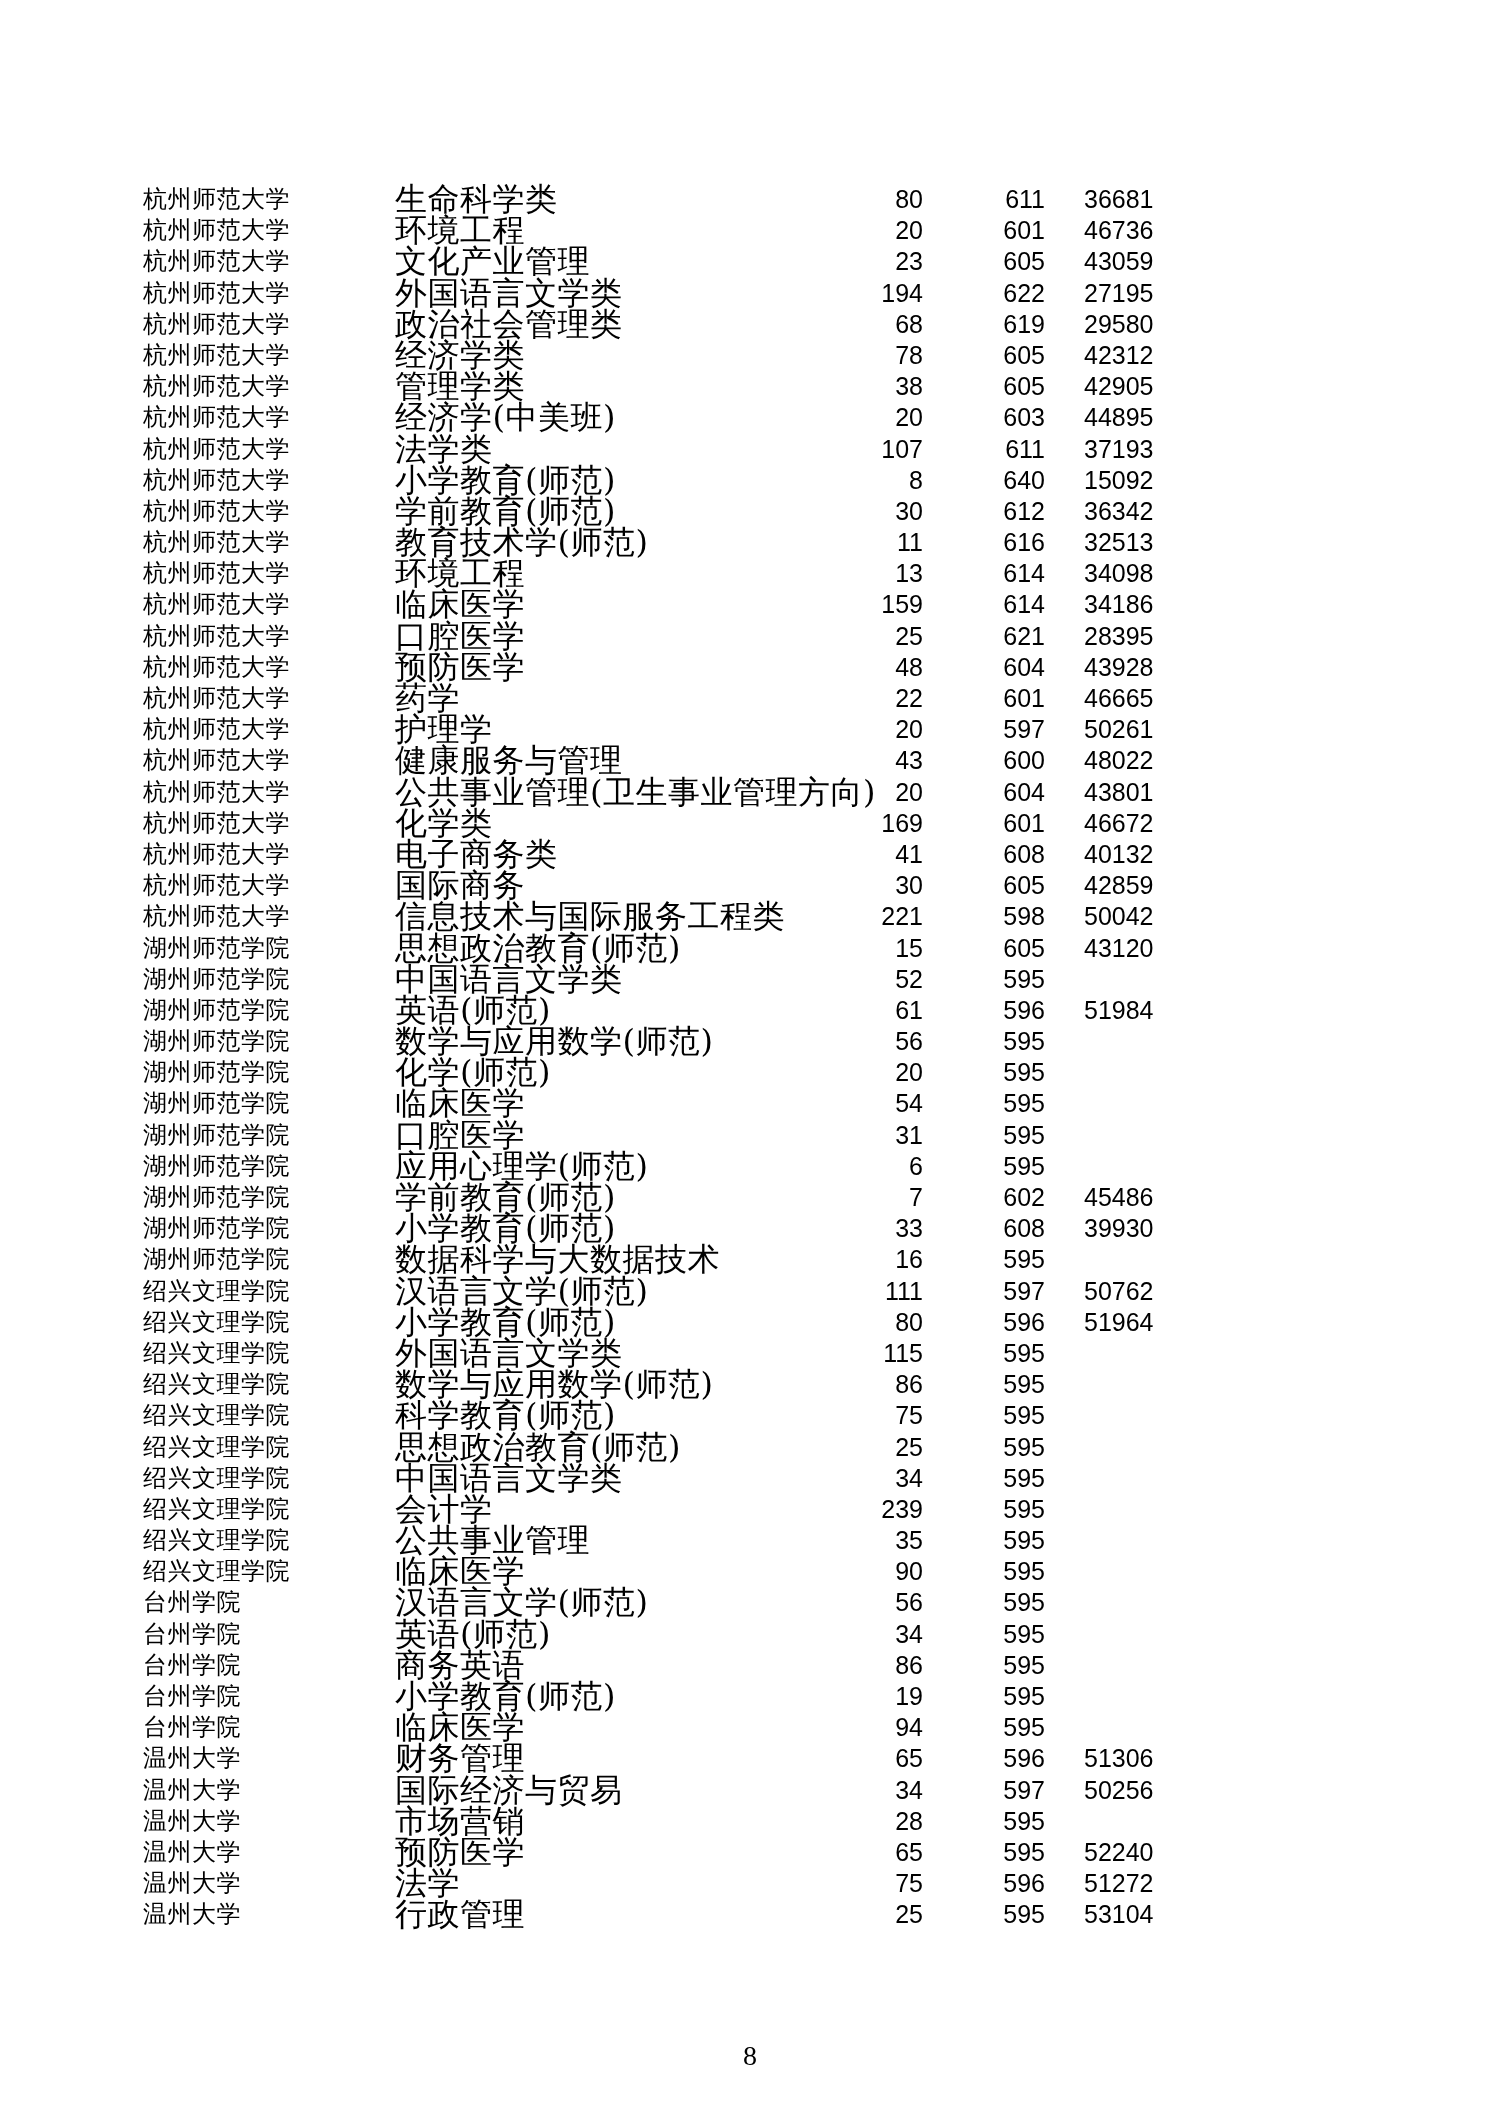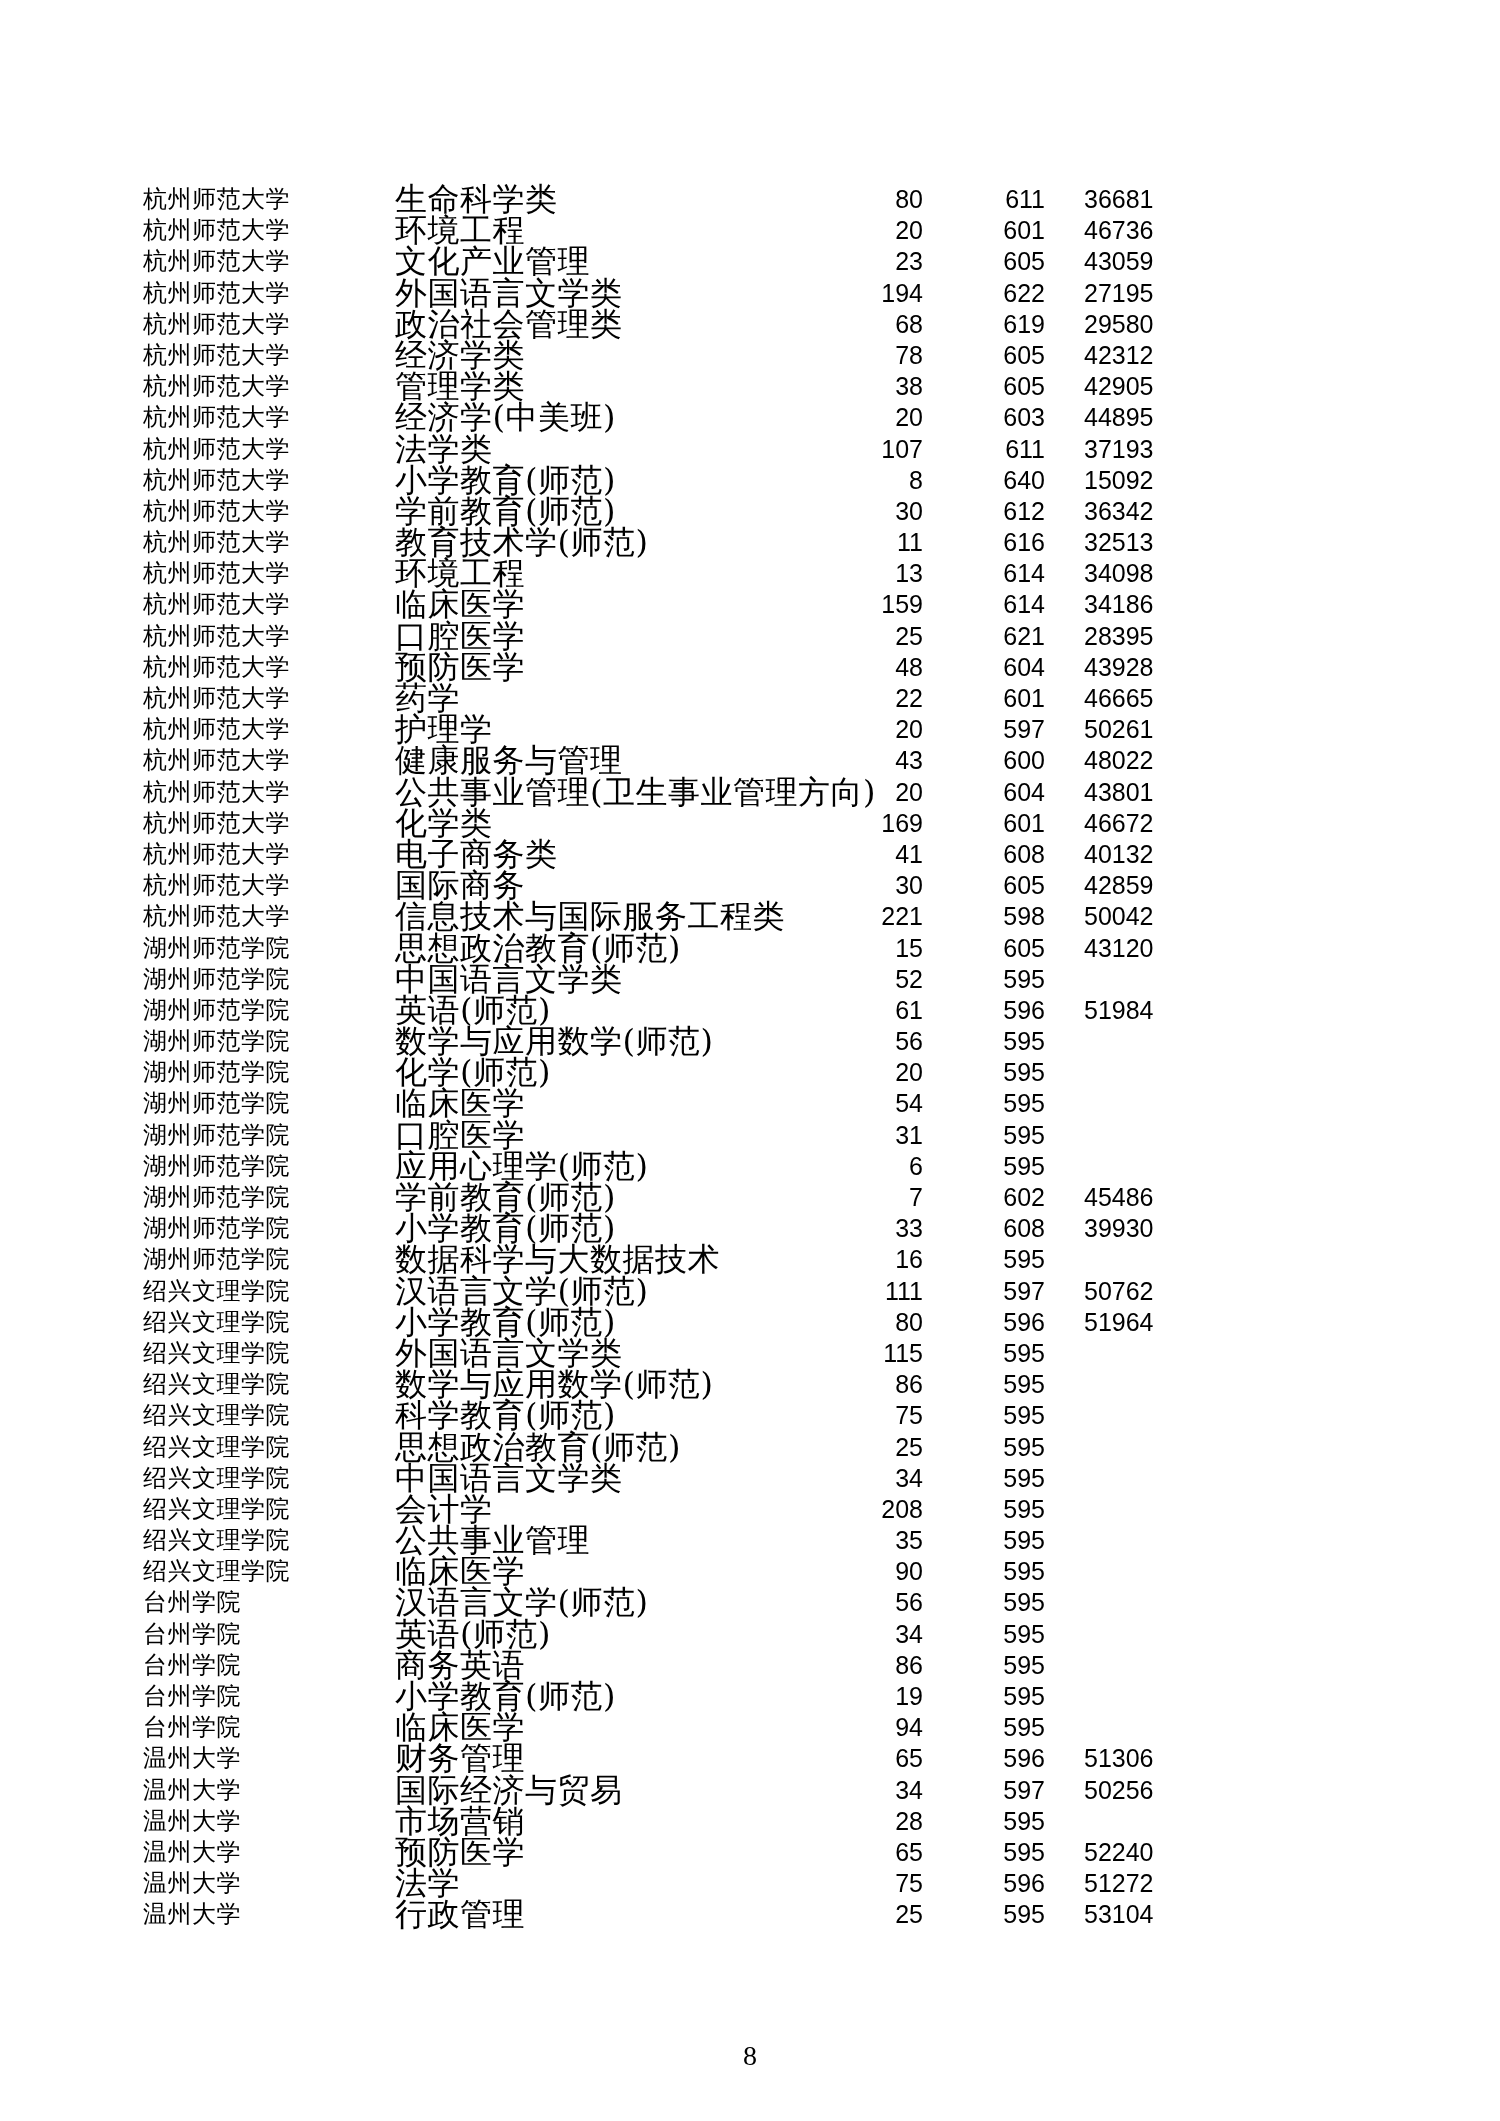--- a/index.html
+++ b/index.html
@@ -312,21 +312,21 @@
       <div class="row">
         <span class="cell c-school">绍兴文理学院</span>
         <span class="cell c-major">中国语言文学类</span>
         <span class="cell c-count">34</span>
         <span class="cell c-score">595</span>
         <span class="cell c-rank"></span>
       </div>
       <div class="row">
         <span class="cell c-school">绍兴文理学院</span>
         <span class="cell c-major">会计学</span>
-        <span class="cell c-count">208</span>
+        <span class="cell c-count">239</span>
         <span class="cell c-score">595</span>
         <span class="cell c-rank"></span>
       </div>
       <div class="row">
         <span class="cell c-school">绍兴文理学院</span>
         <span class="cell c-major">公共事业管理</span>
         <span class="cell c-count">35</span>
         <span class="cell c-score">595</span>
         <span class="cell c-rank"></span>
       </div>

